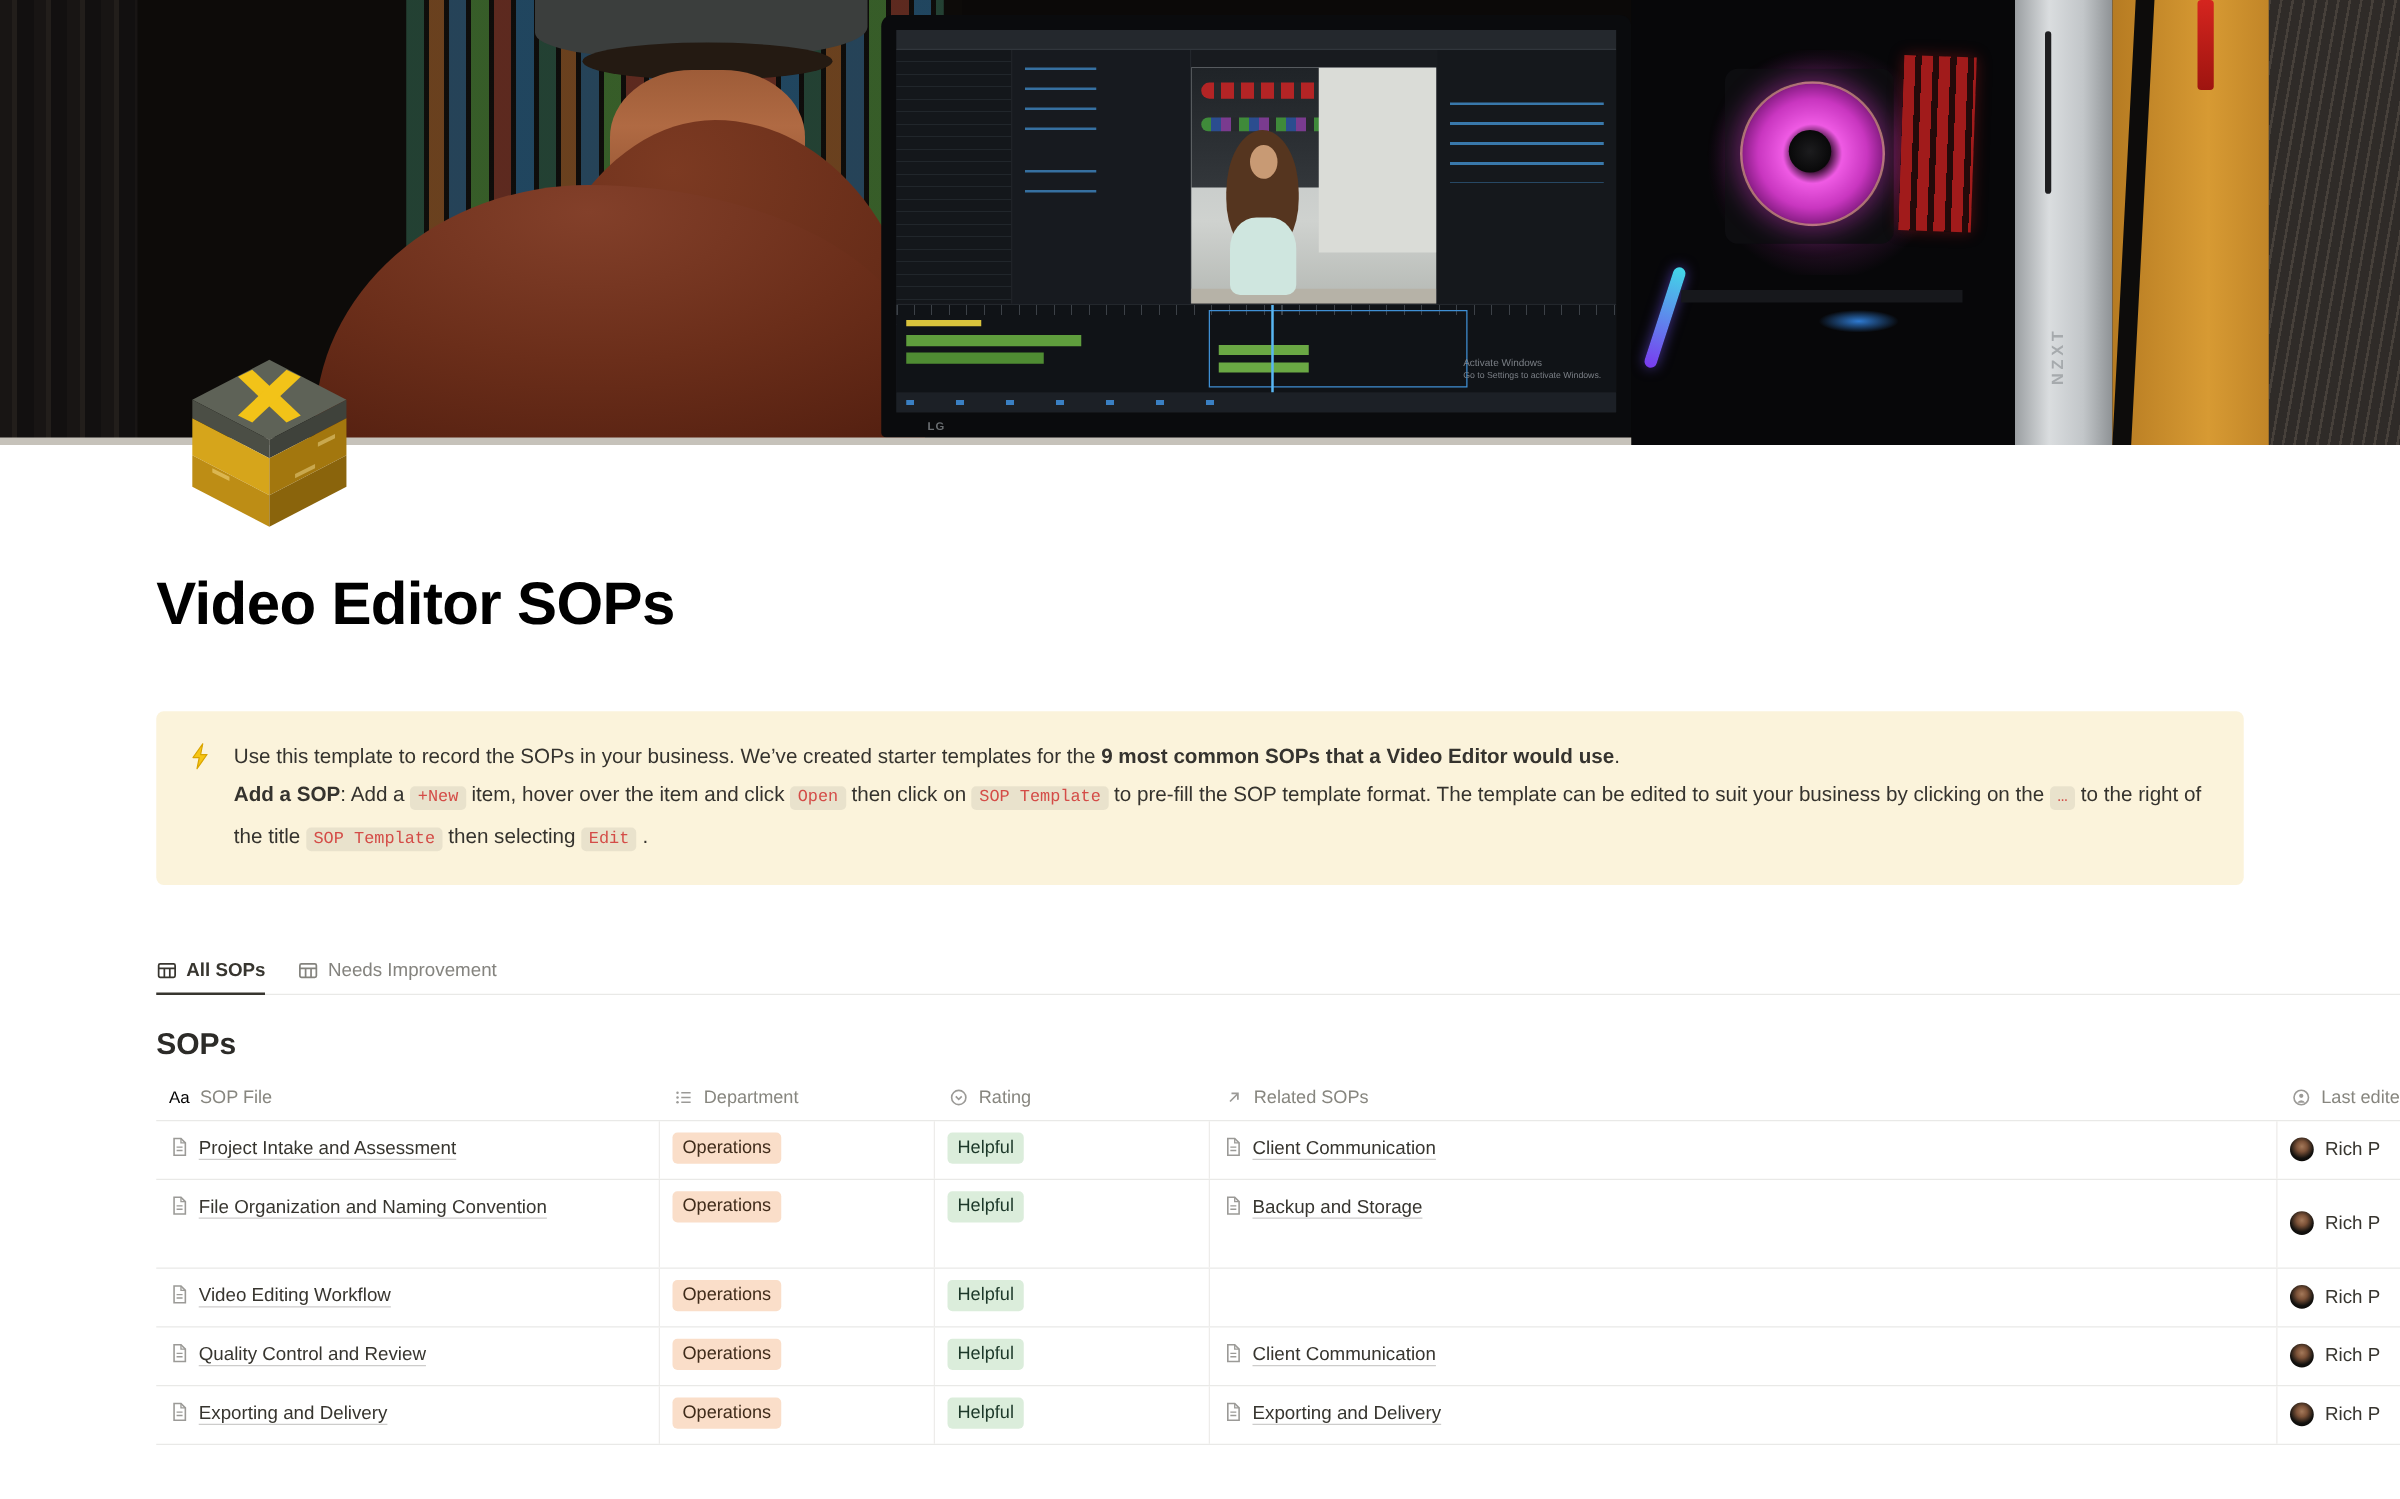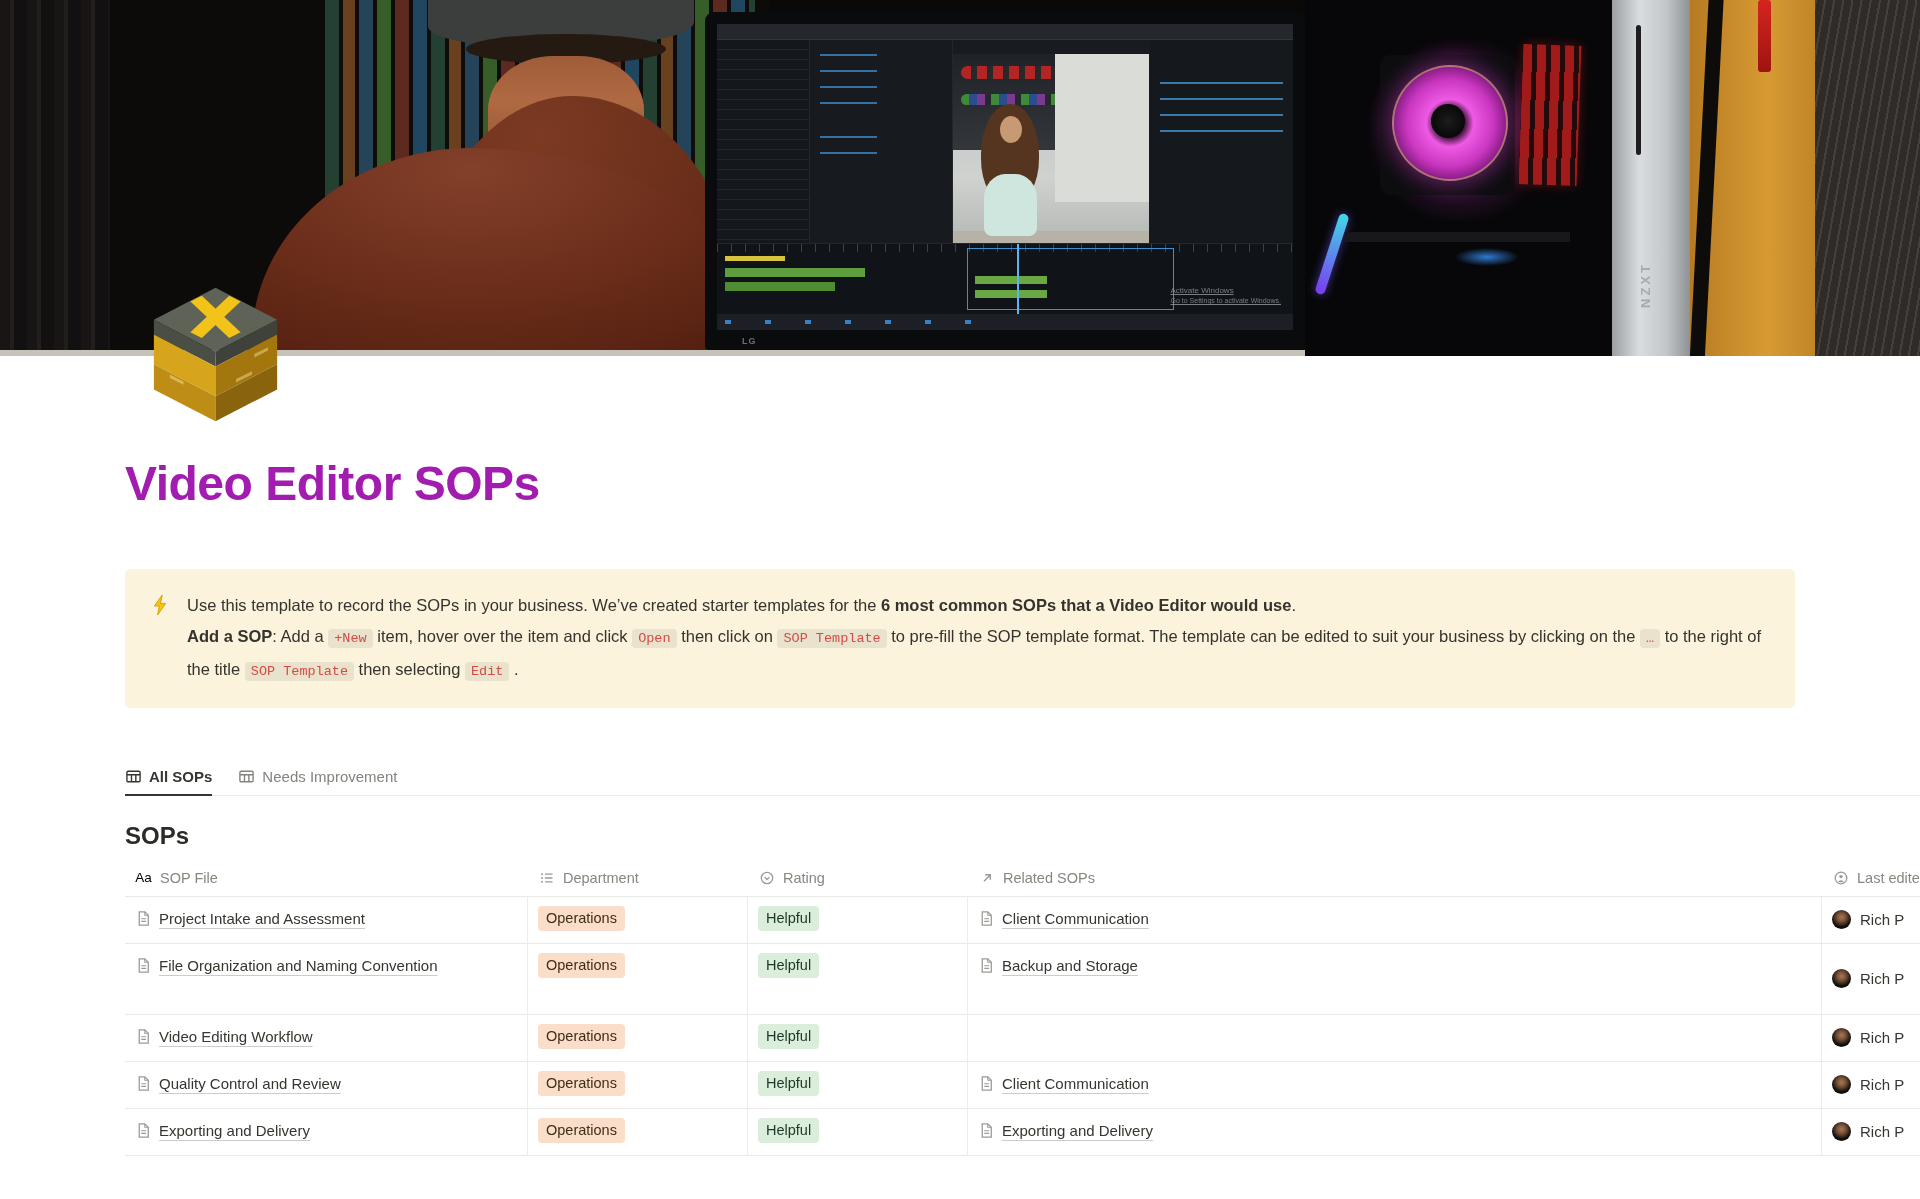--- a/index.html
+++ b/index.html
@@ -54,21 +54,21 @@
     background:repeating-linear-gradient(90deg,#3c4147 0 1px,transparent 1px 14px);}
   .tl-y{position:absolute;left:8px;top:12px;width:60px;height:5px;background:#d9c33c;}
   .tl-g1{position:absolute;left:8px;top:24px;width:140px;height:9px;background:#5f9e3d;}
   .tl-g2{position:absolute;left:8px;top:38px;width:110px;height:9px;background:#4f8c33;}
   .tl-box{position:absolute;left:250px;top:4px;width:205px;height:60px;border:1px solid #3f8fd4;}
   .tl-g3{position:absolute;left:258px;top:32px;width:72px;height:8px;background:#6aa844;}
   .tl-g4{position:absolute;left:258px;top:46px;width:72px;height:8px;background:#6aa844;}
   .tl-play{position:absolute;left:300px;top:0;width:2px;height:100%;background:#58b6f2;}
   .scr-bottom{position:absolute;left:0;bottom:0;width:100%;height:16px;background:#1c2026;
     background-image:repeating-linear-gradient(90deg,#3a7fc2 0 6px,transparent 6px 40px);background-size:45% 4px;background-repeat:no-repeat;background-position:8px 6px;}
-  .scr-watermark{position:absolute;right:12px;bottom:24px;color:#8d9299;font-size:8px;line-height:10px;opacity:.85;text-decoration:underline;}
+  .scr-watermark{position:absolute;right:12px;bottom:24px;color:#8d9299;font-size:8px;line-height:10px;opacity:.85;}
   .cv-lg{left:742px;top:336px;color:#6b6f72;font-size:9px;font-weight:700;letter-spacing:1px;}
   .cv-pc{left:1305px;top:0;width:312px;height:100%;background:#070709;}
   .pc-glow{position:absolute;left:55px;top:40px;width:200px;height:180px;
     background:radial-gradient(circle at 50% 50%,rgba(236,64,222,.45),transparent 70%);}
   .pc-shroud{position:absolute;left:75px;top:55px;width:135px;height:140px;background:#0d0d10;border-radius:10px;}
   .pc-fan{position:absolute;left:87px;top:65px;width:112px;height:112px;border-radius:50%;
     background:radial-gradient(circle,#2b0a26 0 17%,#ef5ae4 30%,#c936c0 55%,#8e1f8a 70%,#30092c 78%);
     box-shadow:0 0 20px 5px rgba(220,60,210,.4);border:2px solid rgba(240,220,120,.45);}
   .pc-fanhub{position:absolute;left:126px;top:104px;width:34px;height:34px;border-radius:50%;
     background:radial-gradient(#1c1c1e,#000);}
@@ -88,21 +88,21 @@
   .cv-wallor{left:1690px;top:0;width:128px;height:100%;background:linear-gradient(90deg,#b67b22,#d79a33 60%,#c08427);}
   .cv-pen{position:absolute;left:68px;top:0;width:13px;height:72px;border-radius:3px;
     background:linear-gradient(#d5251f,#9e140f);}
   .cv-rightwood{left:1815px;top:0;width:105px;height:100%;background:#2f2b28;
     background-image:repeating-linear-gradient(100deg,rgba(130,118,105,.28) 0 2px,transparent 2px 9px);}
   .cv-desk{left:0;top:350px;width:1305px;height:6px;background:#c6c2ba;}
 
   
   .page-icon{position:absolute;left:147px;top:283px;width:137px;height:142px;z-index:5;cursor:pointer;}
   .content{padding:0 125px;position:relative;}
-  h1.title{margin:99px 0 0;font-size:48px;line-height:58px;font-weight:700;color:#a21caf;letter-spacing:-.5px;}
+  h1.title{margin:99px 0 0;font-size:48px;line-height:58px;font-weight:700;color:#000000;letter-spacing:-.5px;}
   .callout{margin-top:56px;background:#FBF3DB;border-radius:6px;padding:21px 24px;display:flex;gap:14px;}
   .callout-icon{width:24px;flex:0 0 24px;padding-top:3px;}
   .callout-body{font-size:16.5px;line-height:31px;color:#35332e;}
   .callout-body p{margin:0;}
   .callout-body strong{font-weight:700;}
   code.chip{font-family:"Liberation Mono",monospace;font-size:13.5px;color:#D44C47;
     background:rgba(135,131,120,.15);padding:2px 6px;border-radius:4px;white-space:nowrap;}
   .views{margin-top:60px;display:flex;gap:26px;border-bottom:1px solid #E9E9E7;width:1800px;}
   .view-tab{display:flex;align-items:center;gap:7px;font-size:15px;padding-bottom:9px;cursor:pointer;
     color:#84837e;border-bottom:2.5px solid transparent;margin-bottom:-1.5px;}
@@ -235,21 +235,21 @@
   <div class="content">
     <h1 class="title">Video Editor SOPs</h1>
 
     <div class="callout">
       <div class="callout-icon">
         <svg viewBox="0 0 24 24" width="24" height="24">
           <path d="M13.2 2 5.4 13h5l-1.8 9 8-11.4h-5.1L13.2 2z" fill="#F6C514" stroke="#D9A400" stroke-width="1" stroke-linejoin="round"></path>
         </svg>
       </div>
       <div class="callout-body">
-        <p><span>Use this template to record the SOPs in your business. We’ve created starter templates for the </span><strong>6 most common SOPs that a Video Editor would use</strong><span>.</span></p>
+        <p><span>Use this template to record the SOPs in your business. We’ve created starter templates for the </span><strong>9 most common SOPs that a Video Editor would use</strong><span>.</span></p>
         <p><strong>Add a SOP</strong><span>: Add a </span><code class="chip">+New</code><span> item, hover over the item and click </span><code class="chip">Open</code><span> then click on </span><code class="chip">SOP Template</code><span> to pre-fill the SOP template format. The template can be edited to suit your business by clicking on the </span><code class="chip">…</code><span> to the right of the title </span><code class="chip">SOP Template</code><span> then selecting </span><code class="chip">Edit</code><span> .</span></p>
       </div>
     </div>
 
     <div class="views">
       <div class="view-tab active">
         <span>
           <svg viewBox="0 0 16 16" width="17" height="17" fill="none" stroke="currentColor" stroke-width="1.3">
             <rect x="1.8" y="3" width="12.4" height="10" rx="1.2"></rect>
               <path d="M1.8 6.3h12.4M6.1 6.3V13M10.2 6.3V13"></path>

